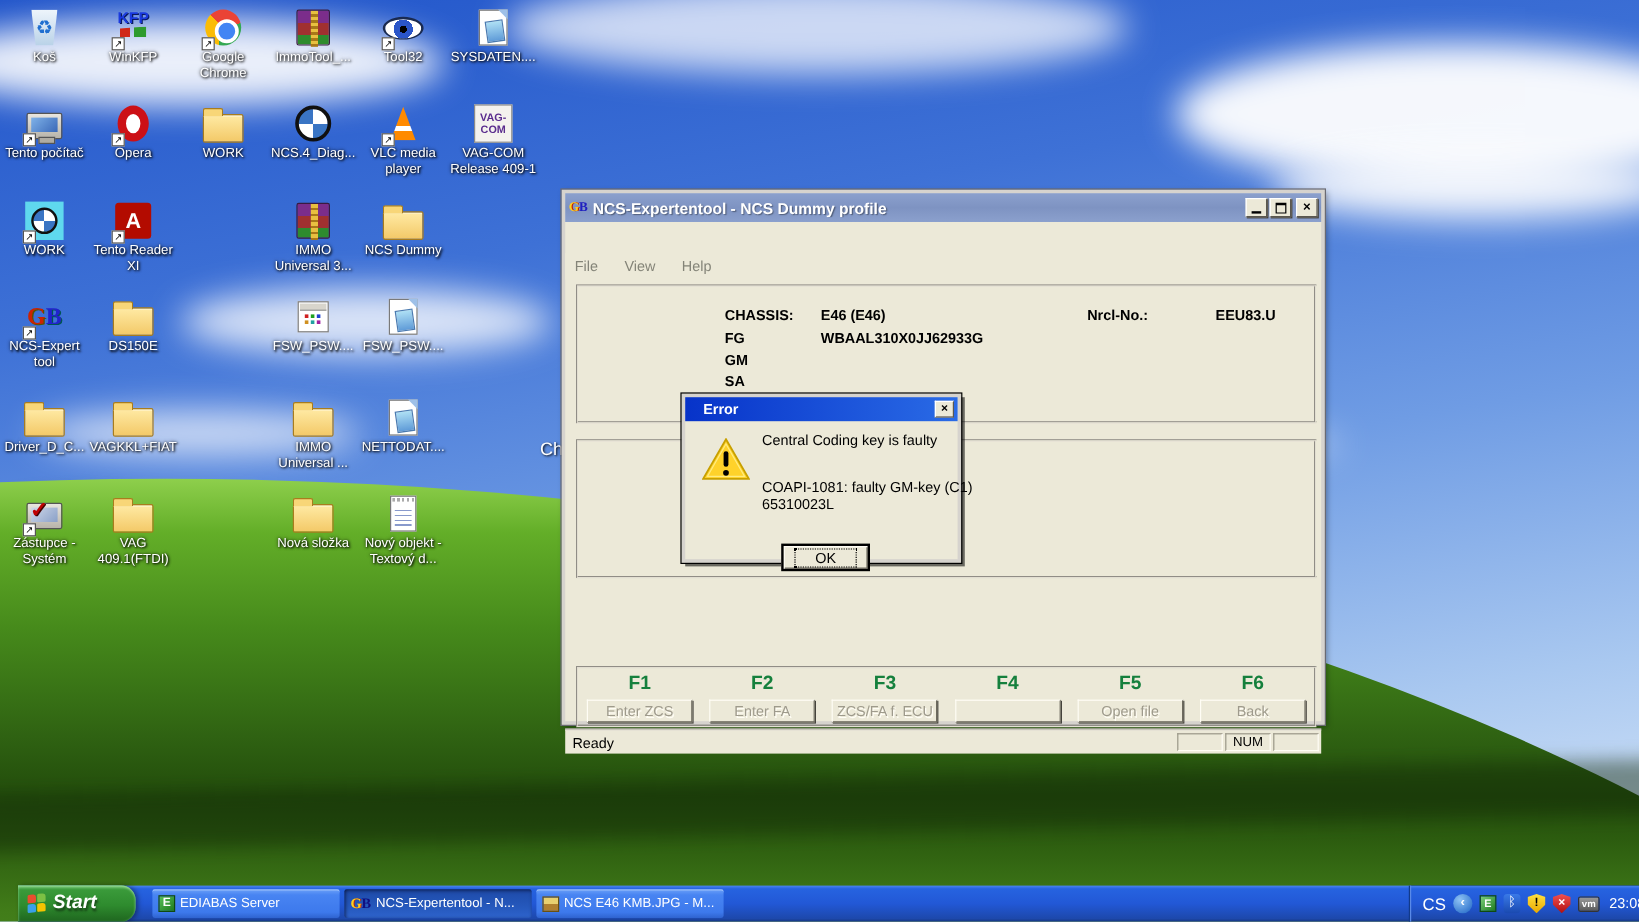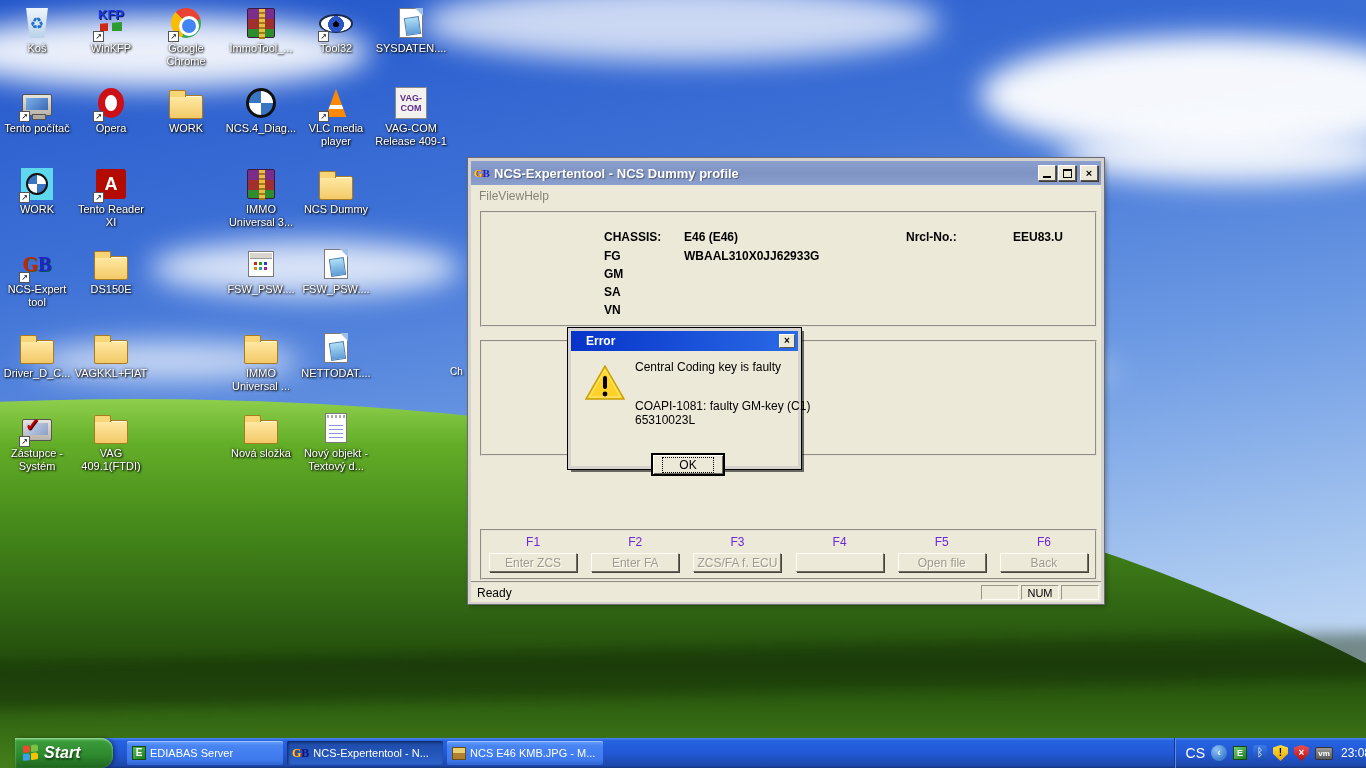--- a/index.html
+++ b/index.html
@@ -11,21 +11,21 @@
   .hill { position:absolute; left:-1639px; top:399px; width:3552px; height:1900px; border-radius:50%;
           background:linear-gradient(180deg,#8ecf4c 0px,#63ae28 45px,#468a1b 125px,#2f6212 215px,#224c0b 265px,#2c5c0f 300px,#417c19 360px,#529026 460px); }
   .ridge { position:absolute; left:0; top:404px; width:130px; height:20px; background:#4a6fa8; filter:blur(4px); opacity:.75; border-radius:50%; }
   .darkband { position:absolute; left:-20px; top:648px; width:1420px; height:46px; background:rgba(18,40,6,.45); filter:blur(7px); transform:rotate(-1.3deg); }
 
   
   .desk-icon { position:absolute; width:74px; text-align:center; cursor:default; z-index:5; }
   .desk-icon .iconbox { position:relative; width:36px; height:34px; margin:0 auto; display:flex; align-items:center; justify-content:center; }
   .desk-icon .lbl { margin-top:2px; font-size:11px; line-height:13px; color:#fff; text-shadow:1px 1px 2px #000, 0 0 3px rgba(0,0,0,.8); word-wrap:break-word; }
   .shortcut-arrow { position:absolute; left:0; bottom:-2px; width:11px; height:11px; background:#fff; border:1px solid #555; font-size:8px; line-height:9px; color:#000; z-index:3; }
-  .partial-label { position:absolute; font-size:10px; color:#fff; text-shadow:1px 1px 2px #000; z-index:5; }
+  .partial-label { position:absolute; font-size:15px; color:#fff; text-shadow:1px 1px 2px #000; z-index:5; }
 
   .ic { position:relative; }
   .ic-folder { width:34px; height:24px; background:linear-gradient(180deg,#ffeaa4,#f3c968); border:1px solid #a87c1e; border-radius:2px; margin-top:7px; box-shadow:inset 0 1px 0 #fff8e0; }
   .ic-folder::before { content:""; position:absolute; top:-6px; left:-1px; width:15px; height:6px; background:#f8d678; border:1px solid #a87c1e; border-bottom:none; border-radius:2px 2px 0 0; }
 
   .ic-recycle { width:26px; height:30px; background:linear-gradient(180deg,#eef5fb,#b9d2e8); clip-path:polygon(8% 0,92% 0,78% 100%,22% 100%); display:flex; align-items:center; justify-content:center; font-size:16px; color:#1f6fd0; }
   .ic-chrome { width:30px; height:30px; border-radius:50%; background:conic-gradient(from -45deg,#ea4335 0 120deg,#34a853 120deg 240deg,#fbbc05 240deg 360deg); }
   .ic-chrome::after { content:""; position:absolute; left:8px; top:8px; width:14px; height:14px; border-radius:50%; background:#4285f4; border:3px solid #fff; }
   .ic-rar { width:28px; height:30px; background:linear-gradient(180deg,#7b2d8b 0 10px,#a03030 10px 20px,#2e8b2e 20px 30px); border:1px solid #3a1a40; border-radius:2px; }
   .ic-rar::after { content:""; position:absolute; left:11px; top:0; width:6px; height:30px; background:repeating-linear-gradient(180deg,#e8c040 0 3px,#a87818 3px 5px); }
@@ -62,29 +62,29 @@
   
   .xp-window { position:absolute; left:468px; top:158px; width:636px; height:446px; background:#ece9d8; border:3px solid #d6d3ce; outline:1px solid #6a6a72; box-shadow:2px 2px 5px rgba(0,0,0,.35); z-index:10; }
   .titlebar { height:24px; background:linear-gradient(180deg,#8ba0cd,#7e93c2 50%,#8ba0cd); display:flex; align-items:center; padding:0 3px; }
   .app-icon16 { width:18px; height:16px; font-weight:bold; font-size:11px; font-family:"Liberation Serif",serif; line-height:16px; }
   .app-icon16 .g { color:#ffd020; text-shadow:1px 0 0 #c02000; } .app-icon16 .b { color:#2020c0; }
   .title-text { color:#fff; font-weight:bold; font-size:13px; margin-left:2px; flex:1; text-shadow:1px 1px 1px rgba(0,0,0,.4); white-space:nowrap; overflow:hidden; }
   .win-btns { display:flex; gap:2px; }
   .wbtn { width:18px; height:16px; background:#ece9d8; border:1px solid; border-color:#fff #5a5750 #5a5750 #fff; box-shadow:1px 1px 0 #403e38; display:flex; align-items:center; justify-content:center; font-size:11px; font-weight:bold; color:#000; }
   .glyph-min { width:8px; height:2px; background:#000; margin-top:8px; }
   .glyph-max { width:9px; height:9px; border:1px solid #000; border-top-width:2px; }
-  .menubar { height:22px; display:flex; align-items:center; padding:0 8px; font-size:12px; color:#848478; background:#ece9d8; }
+  .menubar { height:22px; display:flex; align-items:center; gap:22px; padding:0 8px; font-size:12px; color:#848478; background:#ece9d8;margin-top:26px; }
   .client { position:relative; height:395px; }
   .groupbox { position:absolute; left:9px; width:617px; height:116px; border:2px groove #e4e0d4; background:#ece9d8; }
   .info-box { top:4px; } .empty-box { top:133px; }
   .inf { position:absolute; font-size:12px; font-weight:bold; color:#000; white-space:nowrap; }
 
   .fkey-panel { position:absolute; left:9px; top:322px; width:617px; height:51px; border:2px groove #e4e0d4; display:flex; }
   .fcell { flex:1; display:flex; flex-direction:column; align-items:center; padding-top:4px; }
-  .fkey { font-size:12px; font-weight:normal; color:#6d28d9; }
+  .fkey { font-size:16px; font-weight:bold; color:#15803d; }
   .fbtn { margin-top:4px; width:88px; height:19px; background:#ece9d8; border:1px solid; border-color:#fffdf5 #6d6a5e #6d6a5e #fffdf5; box-shadow:1px 1px 0 #45433c; font-size:12px; color:#9e9a8c; text-shadow:1px 1px 0 #fffdf5; font-family:"Liberation Sans",sans-serif; overflow:hidden; white-space:nowrap; }
   .statusbar { position:absolute; left:0; right:0; bottom:0; height:21px; border-top:2px groove #e4e0d4; display:flex; align-items:center; font-size:12px; color:#000; padding-left:6px; background:#ece9d8; }
   .statusbar .spacer { flex:1; }
   .scell { width:38px; height:15px; border:1px solid; border-color:#9a9687 #fffdf5 #fffdf5 #9a9687; margin-right:2px; font-size:11px; text-align:center; line-height:14px; }
 
   
   .dialog { position:absolute; left:568px; top:328px; width:233px; height:141px; background:#ece9d8; border:3px solid #d6d3ce; outline:1px solid #000; box-shadow:3px 3px 0 rgba(0,0,0,.55); z-index:20; }
   .dlg-titlebar { height:20px; background:linear-gradient(90deg,#0733c9,#2a6be6); display:flex; align-items:center; padding:0 3px; }
   .dlg-title { color:#fff; font-weight:bold; font-size:12px; flex:1;margin-left:12px; }
   .dlg-close { width:16px; height:14px; background:#ece9d8; border:1px solid; border-color:#fff #5a5750 #5a5750 #fff; font-size:10px; font-weight:bold; line-height:12px; text-align:center; }

